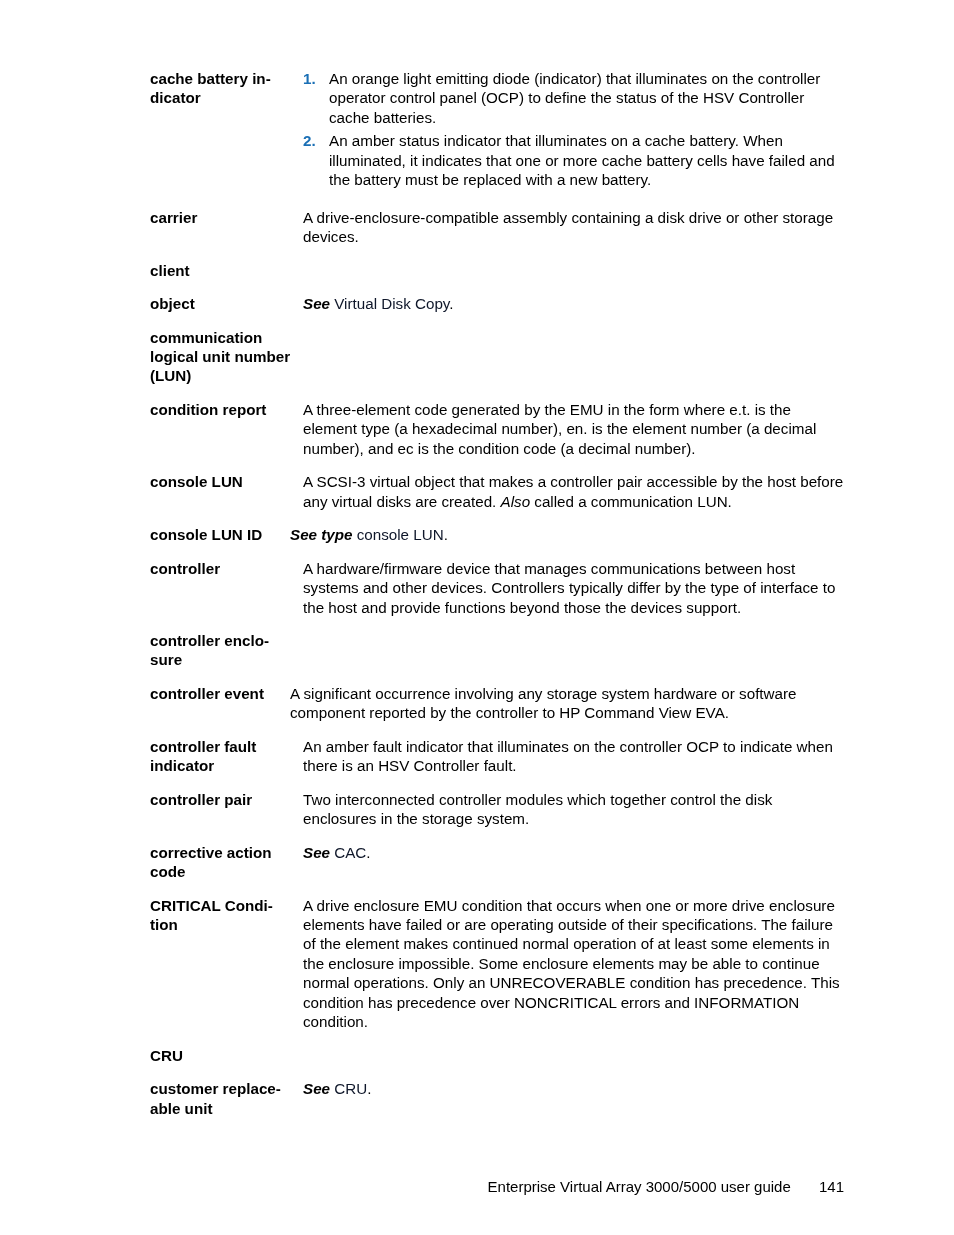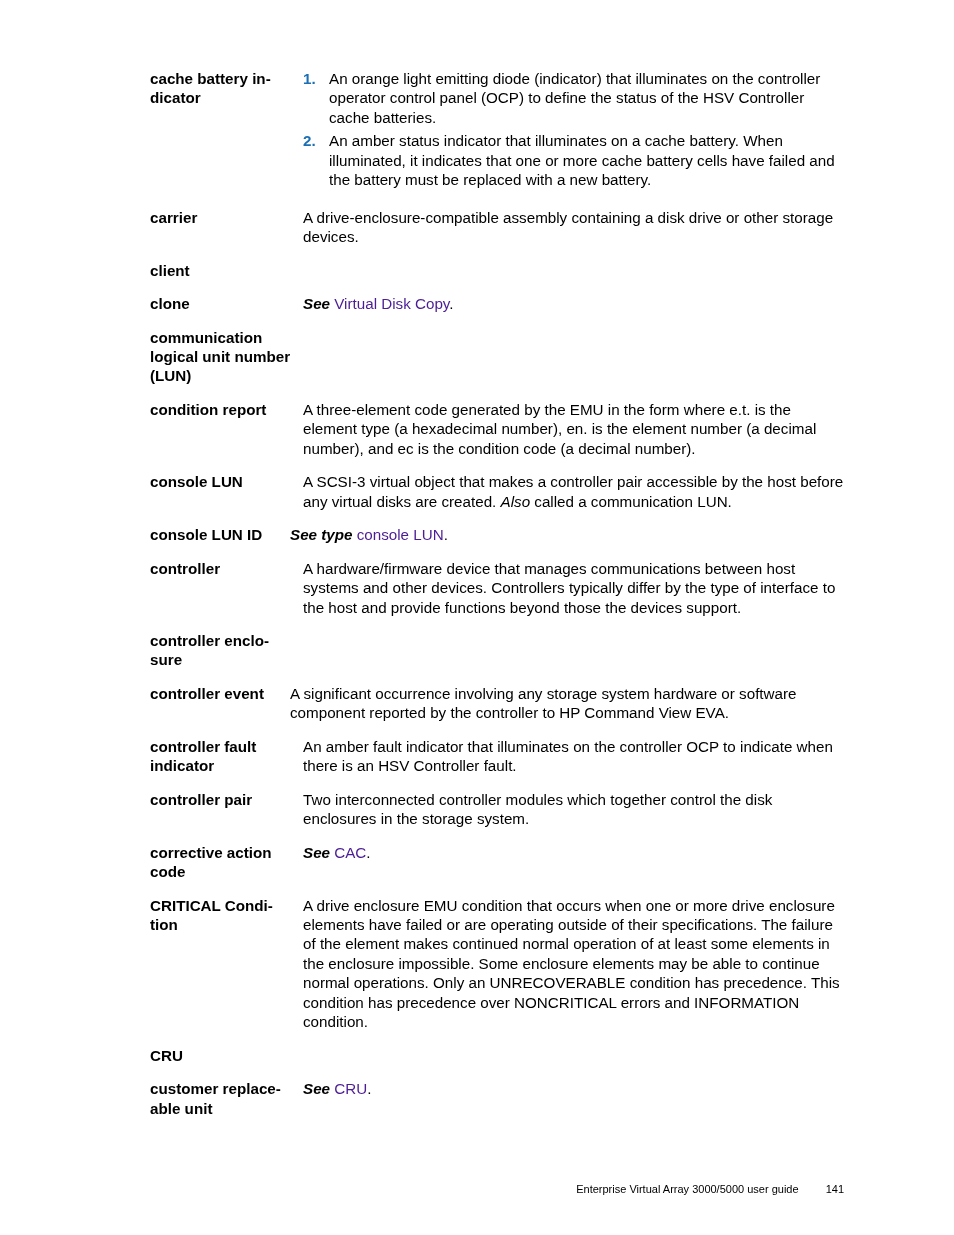--- a/index.html
+++ b/index.html
@@ -35,21 +35,21 @@
     width: 132px;
     flex: 0 0 132px;
   }
   .wide-term .def {
     margin-left: 0;
   }
   .def {
     flex: 1;
   }
   .see { font-style: italic; font-weight: bold; }
-  .link { color: #4c1d95; }
+  .link { color: #0f172a; }
   .also { font-style: italic; }
   ol.numlist {
     list-style: none;
     margin: 0;
     padding: 0;
   }
   ol.numlist li {
     display: flex;
     align-items: flex-start;
     margin-bottom: 4px;
@@ -57,21 +57,21 @@
   ol.numlist .num {
     color: #1a6fb5;
     font-weight: 700;
     width: 26px;
     flex: 0 0 26px;
   }
   .footer {
     position: absolute;
     bottom: 48px;
     right: 110px;
-    font-size: 11px;
+    font-size: 15px;
   }
   .page-num { margin-left: 24px; }
 </style>
 </head>
 <body>
 
 <div class="page">
   <div id="glossary">
       <div class="entry">
         <div class="term">cache battery in­dicator</div>
@@ -89,21 +89,21 @@
         </div>
       </div>
       <div class="entry">
         <div class="term">carrier</div>
         <div class="def">A drive-enclosure-compatible assembly containing a disk drive or other storage devices.</div>
       </div>
       <div class="entry">
         <div class="term">client</div>
       </div>
       <div class="entry">
-        <div class="term">clone</div>
+        <div class="term">object</div>
         <div class="def"><span class="see">See </span><span class="link">Virtual Disk Copy</span><span>.</span></div>
       </div>
       <div class="entry">
         <div class="term">communication logical unit num­ber (LUN)</div>
       </div>
       <div class="entry">
         <div class="term">condition report</div>
         <div class="def">A three-element code generated by the EMU in the form where e.t. is the element type (a hexadecimal number), en. is the element number (a decimal number), and ec is the condition code (a decimal number).</div>
       </div>
       <div class="entry">

